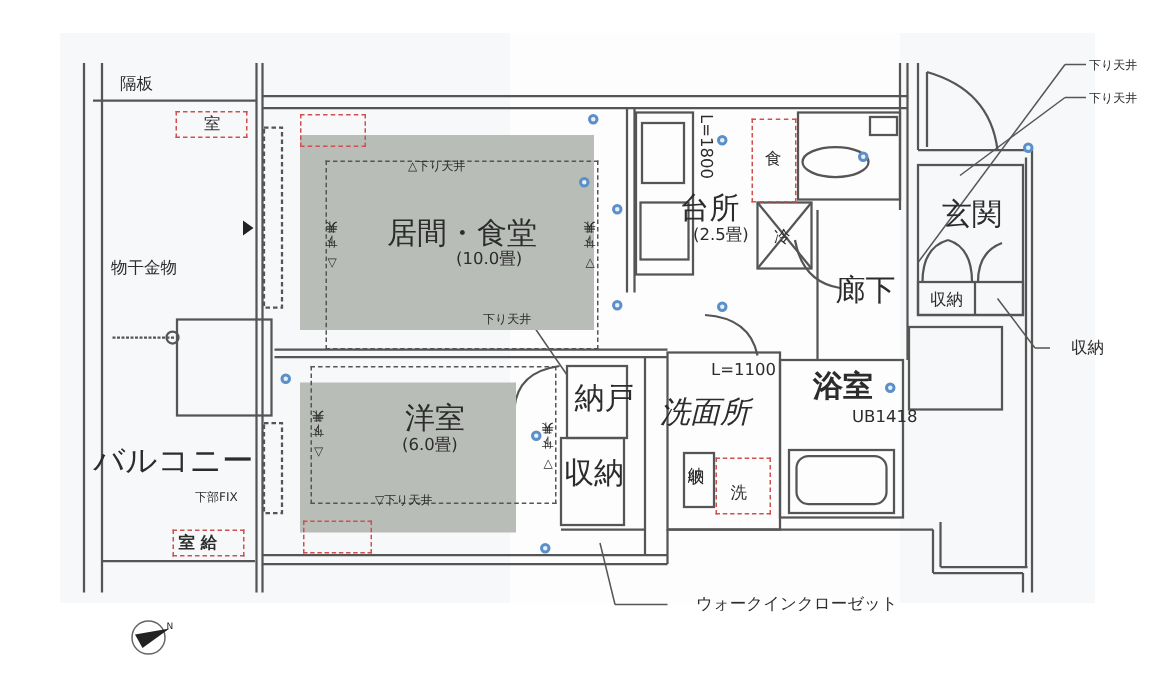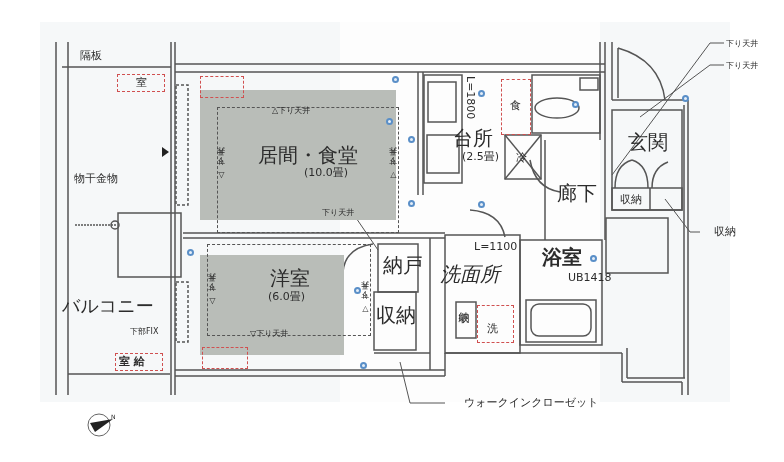--- a/index.html
+++ b/index.html
@@ -166,21 +166,21 @@
 <div class="lbl sm" style="left:540px;top:272px;margin-left:28px;">UB1418</div>
 
 <div class="lbl big" style="left:440px;top:264px;font-style:italic;">洗面所</div>
 <div class="lbl sm" style="left:474px;top:241px;">L=1100</div>
 
 <div class="lbl big" style="left:383px;top:255px;">納戸</div>
 <div class="lbl big" style="left:376px;top:305px;">収納</div>
 <div class="lbl sm" style="left:620px;top:194px;">収納</div>
 <div class="lbl sm vert" style="left:458px;top:303px;">収納</div>
 
-<div class="lbl big" style="left:62px;top:297px;font-size:18px;">バルコニー</div>
+<div class="lbl big" style="left:62px;top:297px;font-size:21px;">バルコニー</div>
 
 <div class="lbl sm" style="left:516px;top:152px;">冷</div>
 <div class="lbl sm" style="left:510px;top:100px;">食</div>
 <div class="lbl sm" style="left:487px;top:323px;">洗</div>
 <div class="lbl sm" style="left:136px;top:77px;">室</div>
 <div class="lbl sm" style="left:119px;top:356px;font-weight:bold;">室 給</div>
 
 <div class="lbl sm" style="left:80px;top:50px;">隔板</div>
 <div class="lbl sm" style="left:74px;top:173px;">物干金物</div>
 <div class="lbl xs" style="left:130px;top:328px;">下部FIX</div>

